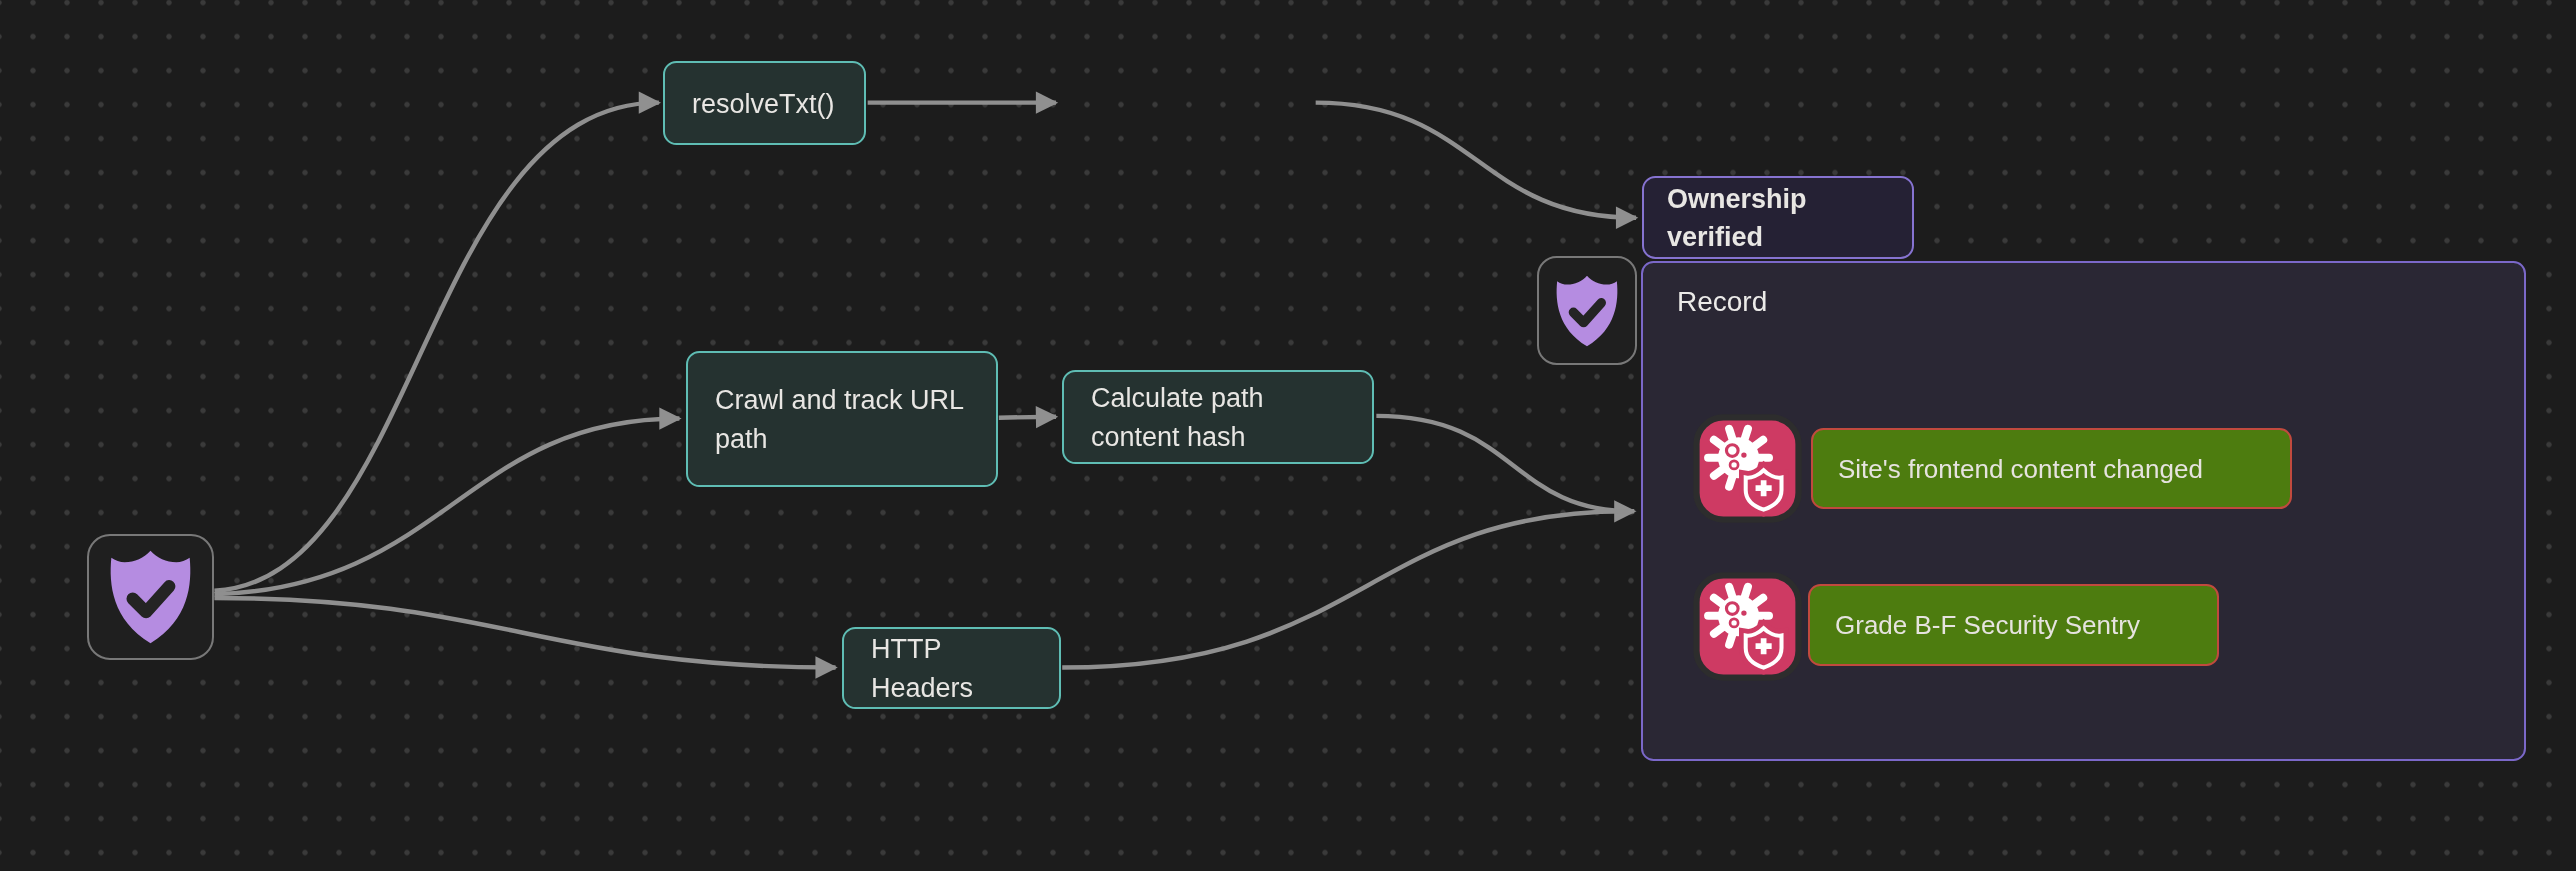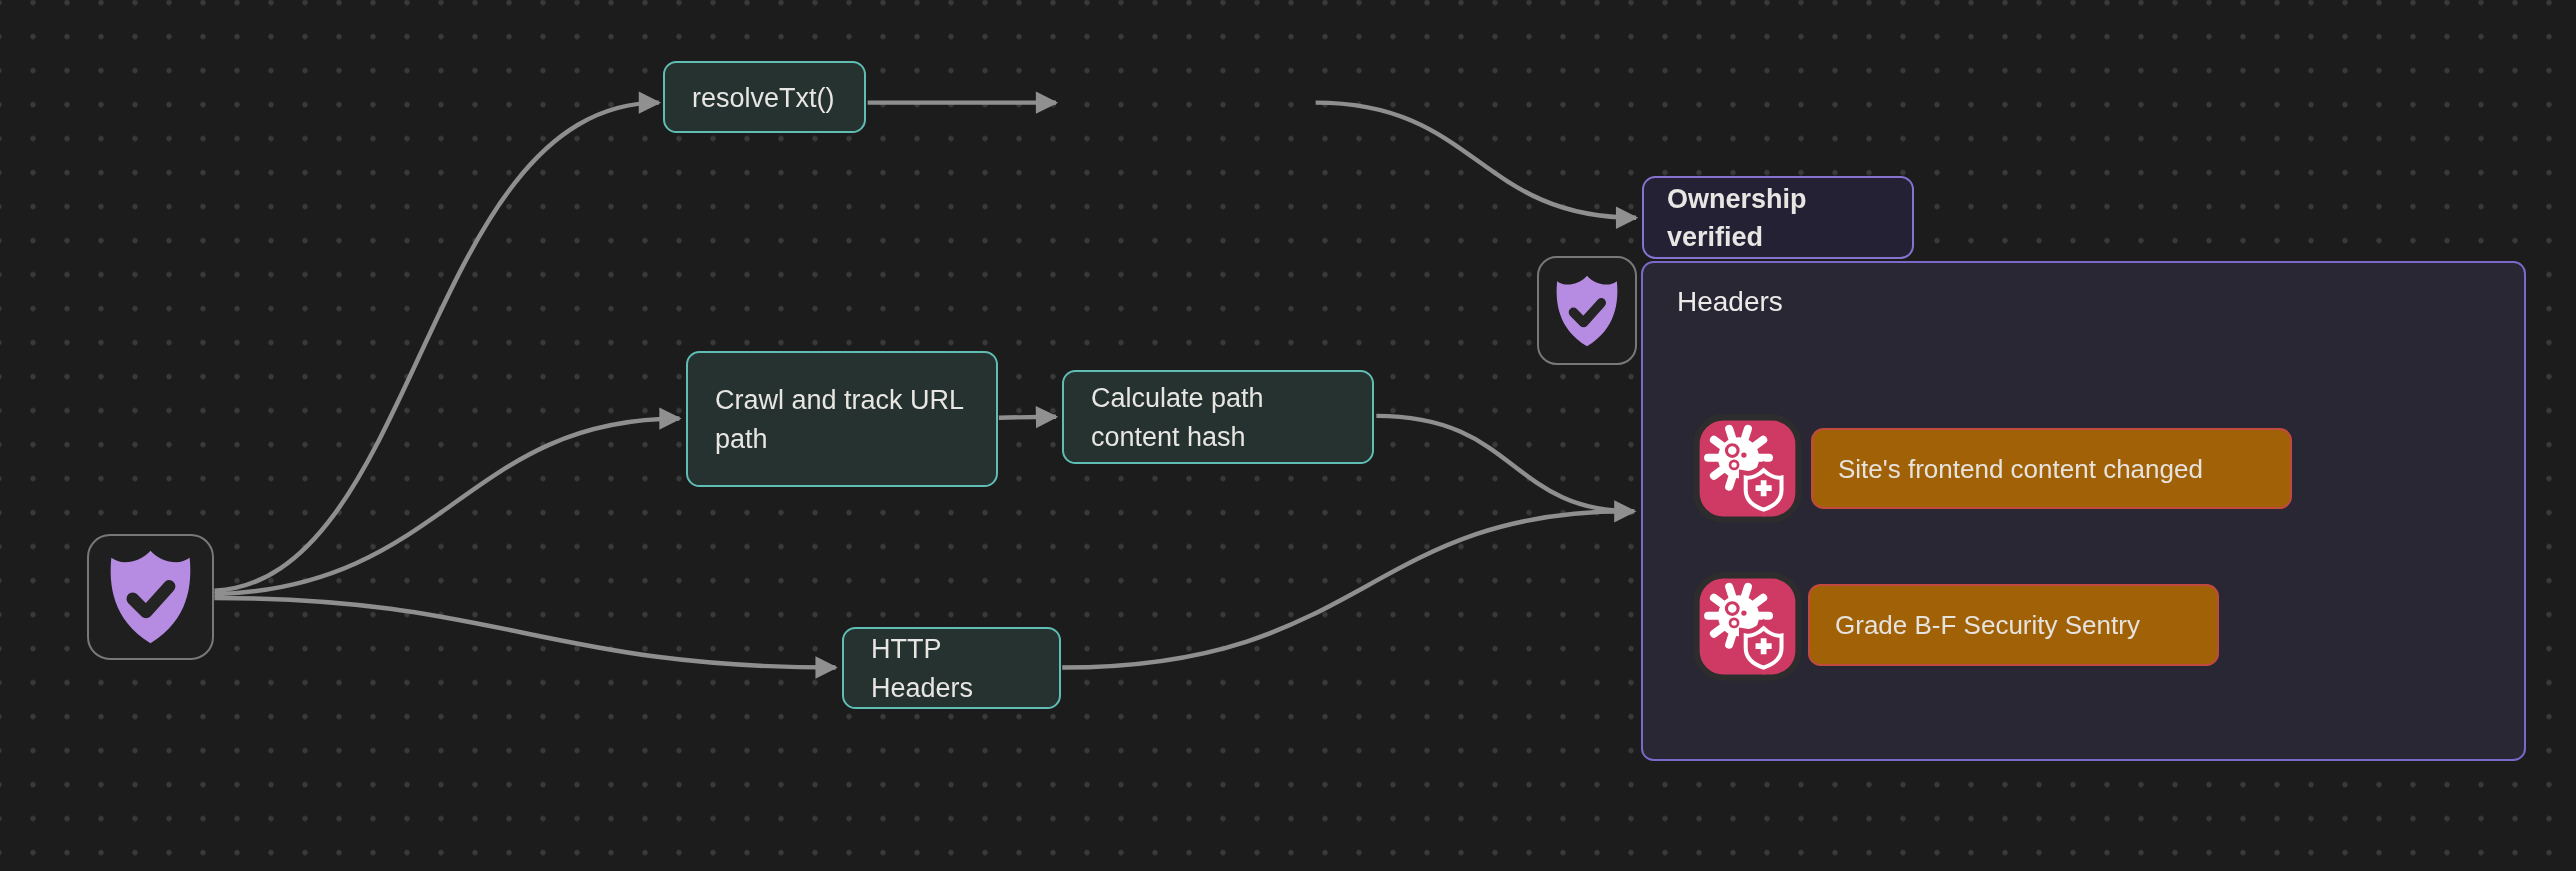--- a/index.html
+++ b/index.html
@@ -22,39 +22,39 @@
     border-radius:13.4px;
   }
   .node-teal{background:#253230;border:2.7px solid #5fbdb4;padding:1.8px 27px 0 27px;}
   .node-purple{background:#252134;border:2.7px solid #8673d0;padding:1.8px 23px 0 23px;}
   .icon-node{
     position:absolute;box-sizing:border-box;z-index:3;
     background:#1f1f1f;border:2.2px solid #787878;
     display:flex;align-items:center;justify-content:center;
   }
   #node-source-shield{left:87px;top:534px;width:127px;height:126px;border-radius:23px;}
-  #node-resolve-txt{left:663px;top:61px;width:203px;height:72px;text-align:right;}
+  #node-resolve-txt{left:663px;top:61px;width:203px;height:84px;text-align:right;}
   #node-dns-txt{left:1062px;top:61px;width:252px;height:85px;}
   #node-crawl{left:686px;top:351px;width:312px;height:136px;}
   #node-calc-hash{left:1062px;top:370px;width:312px;height:94px;}
   #node-http-headers{left:842px;top:627px;width:219px;height:82px;}
   #node-ownership{left:1642px;top:176px;width:272px;height:83px;z-index:4;font-weight:bold;}
   #node-sentry-shield{left:1537px;top:256px;width:100px;height:109px;border-radius:19.6px;}
   #sentry-group{
     position:absolute;left:1641px;top:261px;width:885px;height:500px;z-index:2;
     box-sizing:border-box;background:#2a2734;border:2.7px solid #7b68c9;border-radius:12.5px;
   }
   #sentry-title{position:absolute;left:34px;top:23px;font-size:28px;color:#ecebe9;}
   .alert-icon{position:absolute;width:111px;height:111px;}
   #alert-icon-1{left:49px;top:150px;}
   #alert-icon-2{left:49px;top:308px;}
   .alert-box{
     position:absolute;box-sizing:border-box;
     display:flex;align-items:center;padding:1.8px 25px 0 25px;
-    background:#a16207;border:2.7px solid #c14a3e;border-radius:12.5px;
+    background:#4d7c0f;border:2.7px solid #c14a3e;border-radius:12.5px;
     color:#e6e3df;font-size:26px;
   }
   #alert-box-1{left:168px;top:165px;width:481px;height:81px;}
   #alert-box-2{left:165px;top:321px;width:411px;height:82px;}
 </style>
 </head>
 <body>
 
 <div id="canvas">
 
@@ -92,21 +92,21 @@
 
   <div class="node node-teal" id="node-calc-hash">
     <span>Calculate path content hash</span>
   </div>
 
   <div class="node node-teal" id="node-http-headers">
     <span>HTTP Headers</span>
   </div>
 
   <div id="sentry-group">
-    <div id="sentry-title">Headers</div>
+    <div id="sentry-title">Record</div>
 
     <div class="alert-icon" id="alert-icon-1">
       <svg width="111" height="111" viewBox="0 0 124 124">
         <rect x="5" y="5" width="114" height="114" rx="30" fill="#ce3a63" stroke="#2d2d2d" stroke-width="7"></rect>
         <g transform="translate(52,50)" fill="none" stroke="#ffffff" stroke-width="9" stroke-linecap="round">
           <line x1="20" y1="0" x2="34" y2="0"></line>
             <line x1="16.2" y1="11.8" x2="27.5" y2="20"></line>
           <line x1="6.2" y1="19" x2="10.5" y2="32.3"></line>
             <line x1="-6.2" y1="19" x2="-10.5" y2="32.3"></line>
           <line x1="-16.2" y1="11.8" x2="-27.5" y2="20"></line>

